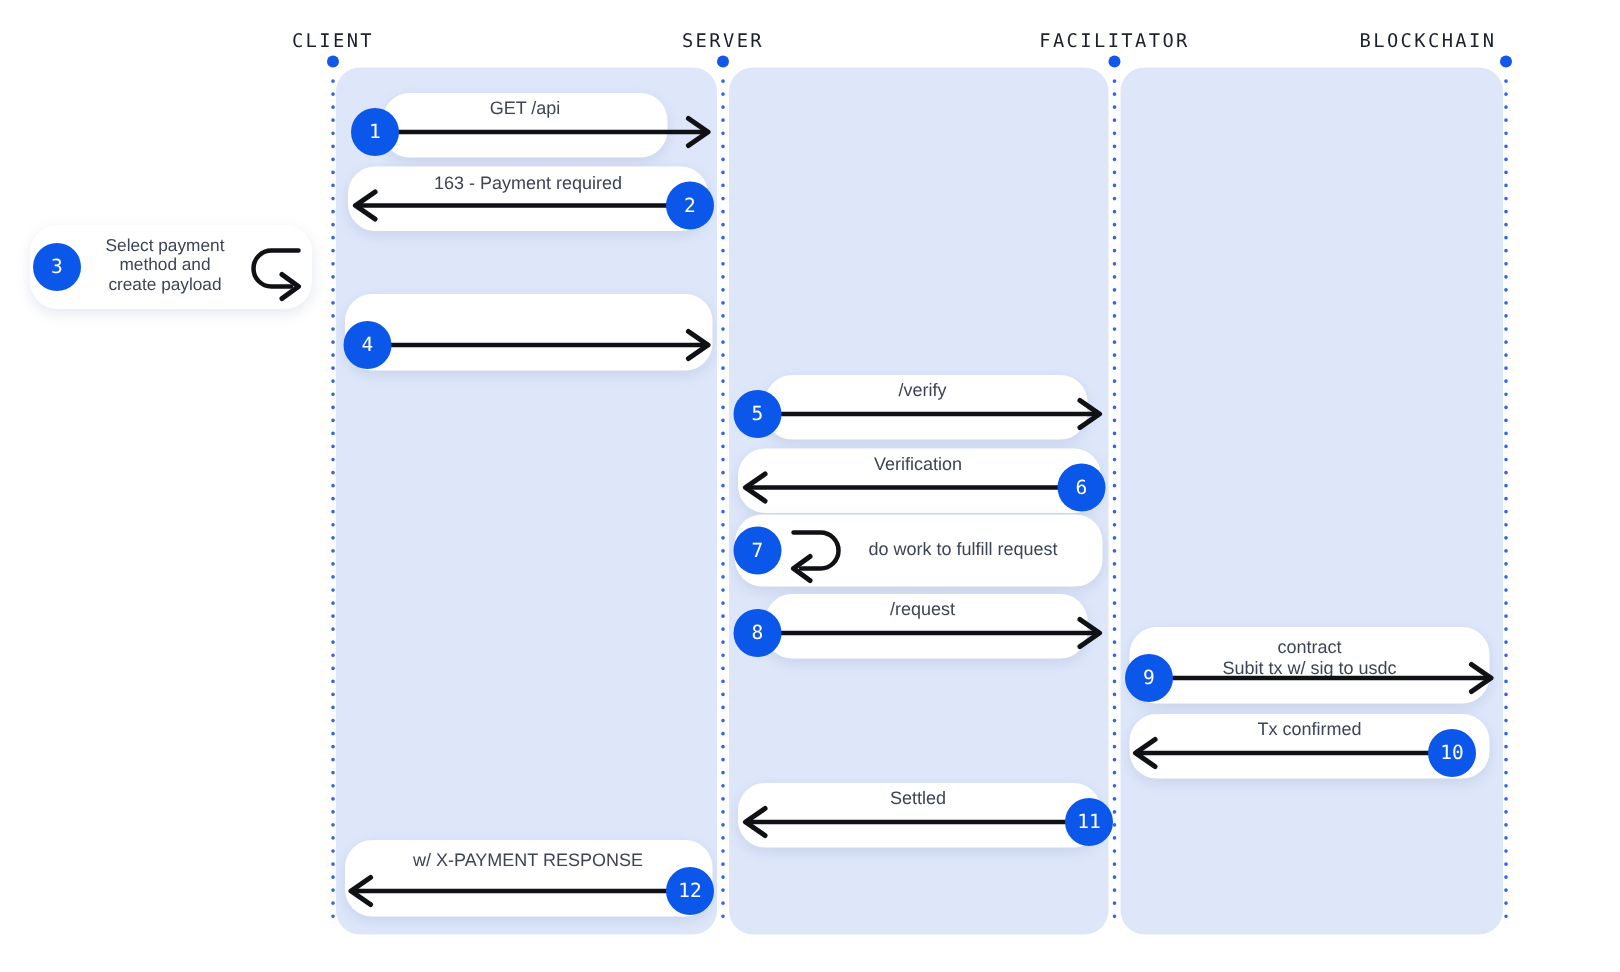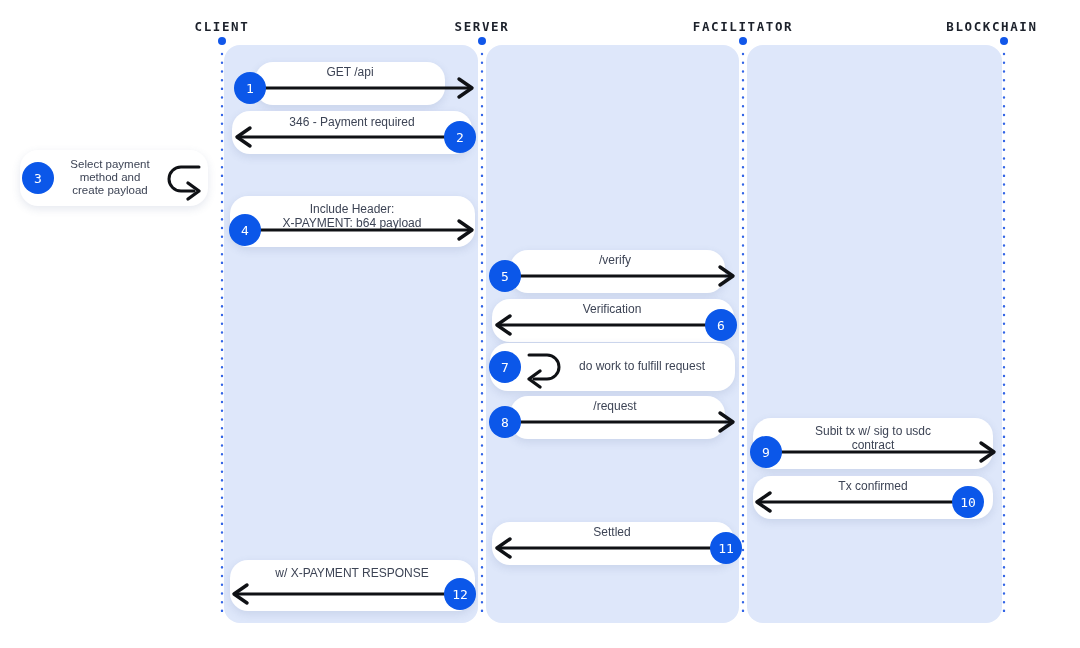--- a/index.html
+++ b/index.html
@@ -2,21 +2,21 @@
 <html><head>
 <meta charset="utf-8">
 <style>
   html,body{margin:0;padding:0;background:#ffffff;}
   #stage{
     position:relative;width:1080px;height:648px;background:#ffffff;overflow:hidden;
     font-family:"Liberation Sans", sans-serif;
   }
   .actor{
     position:absolute;top:19px;transform:translateX(-50%);
-    font-family:"DejaVu Sans Mono", monospace;font-size:12.5px;font-weight:700;
+    font-family:"DejaVu Sans Mono", monospace;font-size:12.5px;font-weight:400;
     letter-spacing:1.6px;color:#1c212b;z-index:6;white-space:nowrap;
   }
   .lane{
     position:absolute;top:45px;height:578px;background:#dee7fa;border-radius:16px;z-index:1;
   }
   .bubble{
     position:absolute;background:#ffffff;border-radius:18px;z-index:3;
     box-shadow:0 3px 9px rgba(70,90,140,0.14);
   }
   .msg-label{
@@ -38,21 +38,21 @@
   .loop{stroke:#0f1115;stroke-width:3;stroke-linecap:round;stroke-linejoin:round;fill:none;}
 </style>
 </head>
 <body>
 
 <div id="stage">
 
   <div class="actor" style="left:222px">CLIENT</div>
   <div class="actor" style="left:482px">SERVER</div>
   <div class="actor" style="left:743px">FACILITATOR</div>
-  <div class="actor" style="left:992px">BLOCKCHAIN</div>
+  <div class="actor" style="left:952px">BLOCKCHAIN</div>
 
   <div class="lane" style="left:224px;width:254px"></div>
   <div class="lane" style="left:486px;width:253px"></div>
   <div class="lane" style="left:747px;width:255px"></div>
 
   <div class="bubble" style="left:255px;top:62px;width:190px;height:43px"></div>
   <div class="bubble" style="left:232px;top:111px;width:240px;height:43px"></div>
   <div class="bubble" style="left:20px;top:150px;width:188px;height:56px"></div>
   <div class="bubble" style="left:230px;top:196px;width:245px;height:51px"></div>
   <div class="bubble" style="left:510px;top:250px;width:215px;height:43px"></div>
@@ -61,46 +61,42 @@
   <div class="bubble" style="left:510px;top:396px;width:215px;height:43px"></div>
   <div class="bubble" style="left:753px;top:418px;width:240px;height:51px"></div>
   <div class="bubble" style="left:753px;top:476px;width:240px;height:43px"></div>
   <div class="bubble" style="left:492px;top:522px;width:242px;height:43px"></div>
   <div class="bubble" style="left:230px;top:560px;width:245px;height:51px"></div>
 
   <div class="msg-label" style="left:250px;top:66px;width:200px">
       <span>GET /api</span>
     </div>
   <div class="msg-label" style="left:232px;top:116px;width:240px">
-      <span>346 - Payment required</span>
+      <span>163 - Payment required</span>
     </div>
   <div class="msg-label self-label" style="left:52px;top:158px;width:116px">
     <span>Select payment</span>
       <span>method and</span>
       <span>create payload</span>
-  </div>
-  <div class="msg-label" style="left:232px;top:203px;width:240px">
-    <span>Include Header:</span>
-      <span>X-PAYMENT: b64 payload</span>
   </div>
   <div class="msg-label" style="left:515px;top:254px;width:200px">
       <span>/verify</span>
     </div>
   <div class="msg-label" style="left:512px;top:303px;width:200px">
       <span>Verification</span>
     </div>
   <div class="msg-label" style="left:542px;top:360px;width:200px">
       <span>do work to fulfill request</span>
     </div>
   <div class="msg-label" style="left:515px;top:400px;width:200px">
       <span>/request</span>
     </div>
   <div class="msg-label" style="left:753px;top:425px;width:240px">
-    <span>Subit tx w/ sig to usdc</span>
-      <span>contract</span>
+    <span>contract</span>
+      <span>Subit tx w/ sig to usdc</span>
   </div>
   <div class="msg-label" style="left:773px;top:480px;width:200px">
       <span>Tx confirmed</span>
     </div>
   <div class="msg-label" style="left:512px;top:526px;width:200px">
       <span>Settled</span>
     </div>
   <div class="msg-label" style="left:232px;top:567px;width:240px">
       <span>w/ X-PAYMENT RESPONSE</span>
   </div>

